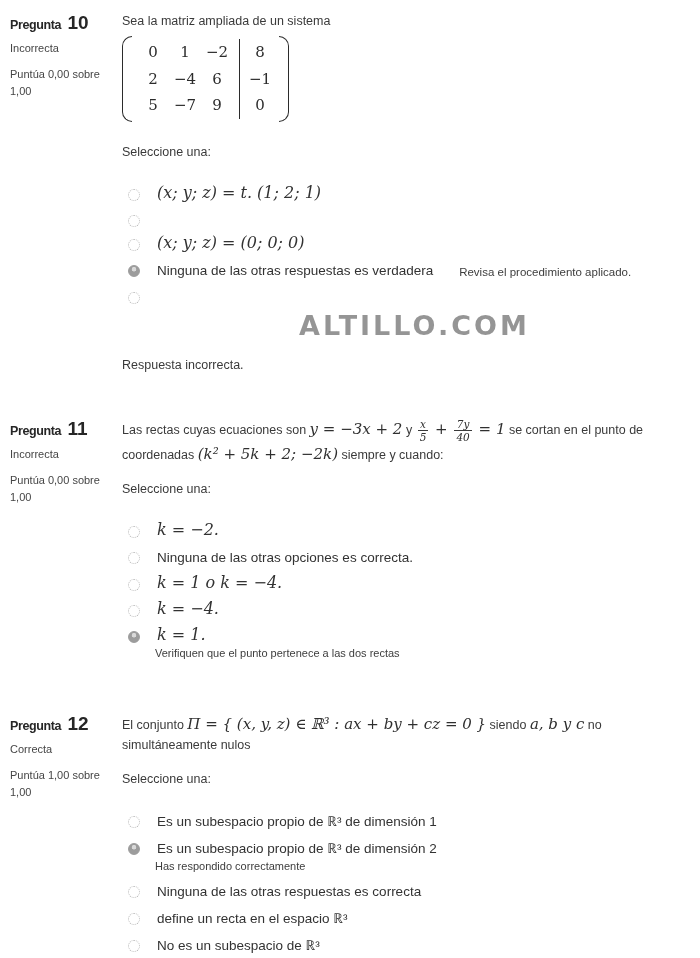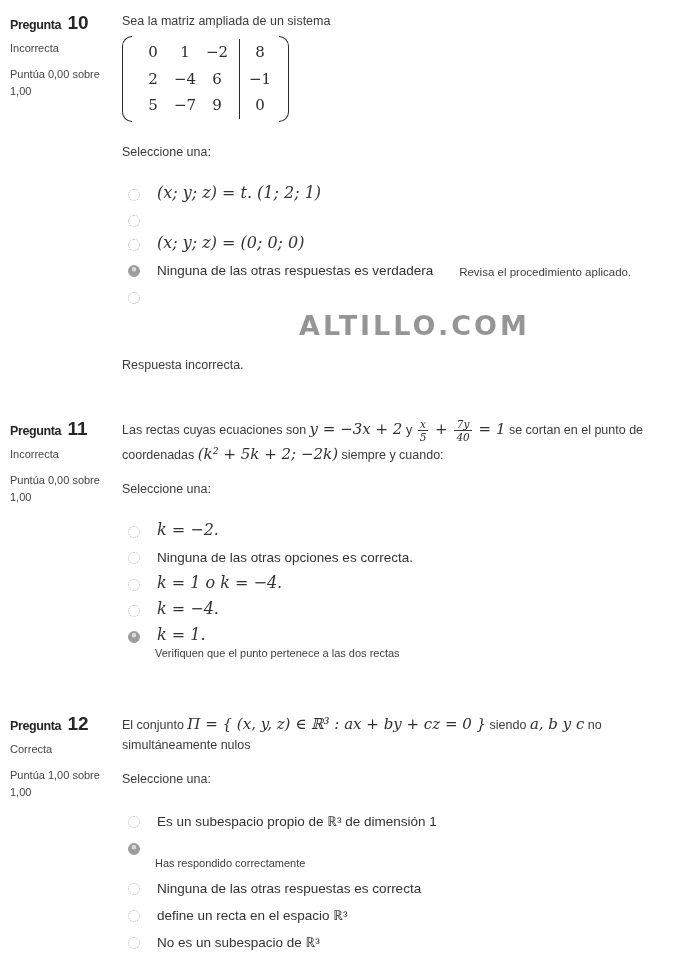--- a/index.html
+++ b/index.html
@@ -177,20 +177,21 @@
       <div class="qbody">
         <div class="qtext"><span class="plain">El conjunto </span><span class="math">Π = { (x, y, z) ∈ ℝ³ : ax + by + cz = 0 }</span><span class="plain">  siendo  </span><span class="math">a, b y c</span><span class="plain">  no simultáneamente nulos</span></div>
         <div class="select-label">Seleccione una:</div>
         <div class="options">
           <div class="option">
             <span class="radio"></span>
             <span class="olabel text">Es un subespacio propio de ℝ³  de dimensión 1</span>
           </div>
           <div class="option">
             <span class="radio selected"></span>
+            <span class="olabel text">Es un subespacio propio de ℝ³ de dimensión 2</span>
             <div class="below-note">Has respondido correctamente</div>
           </div>
           <div class="option">
             <span class="radio"></span>
             <span class="olabel text">Ninguna de las otras respuestas es correcta</span>
           </div>
           <div class="option">
             <span class="radio"></span>
             <span class="olabel text">define un recta en el espacio ℝ³</span>
           </div>

